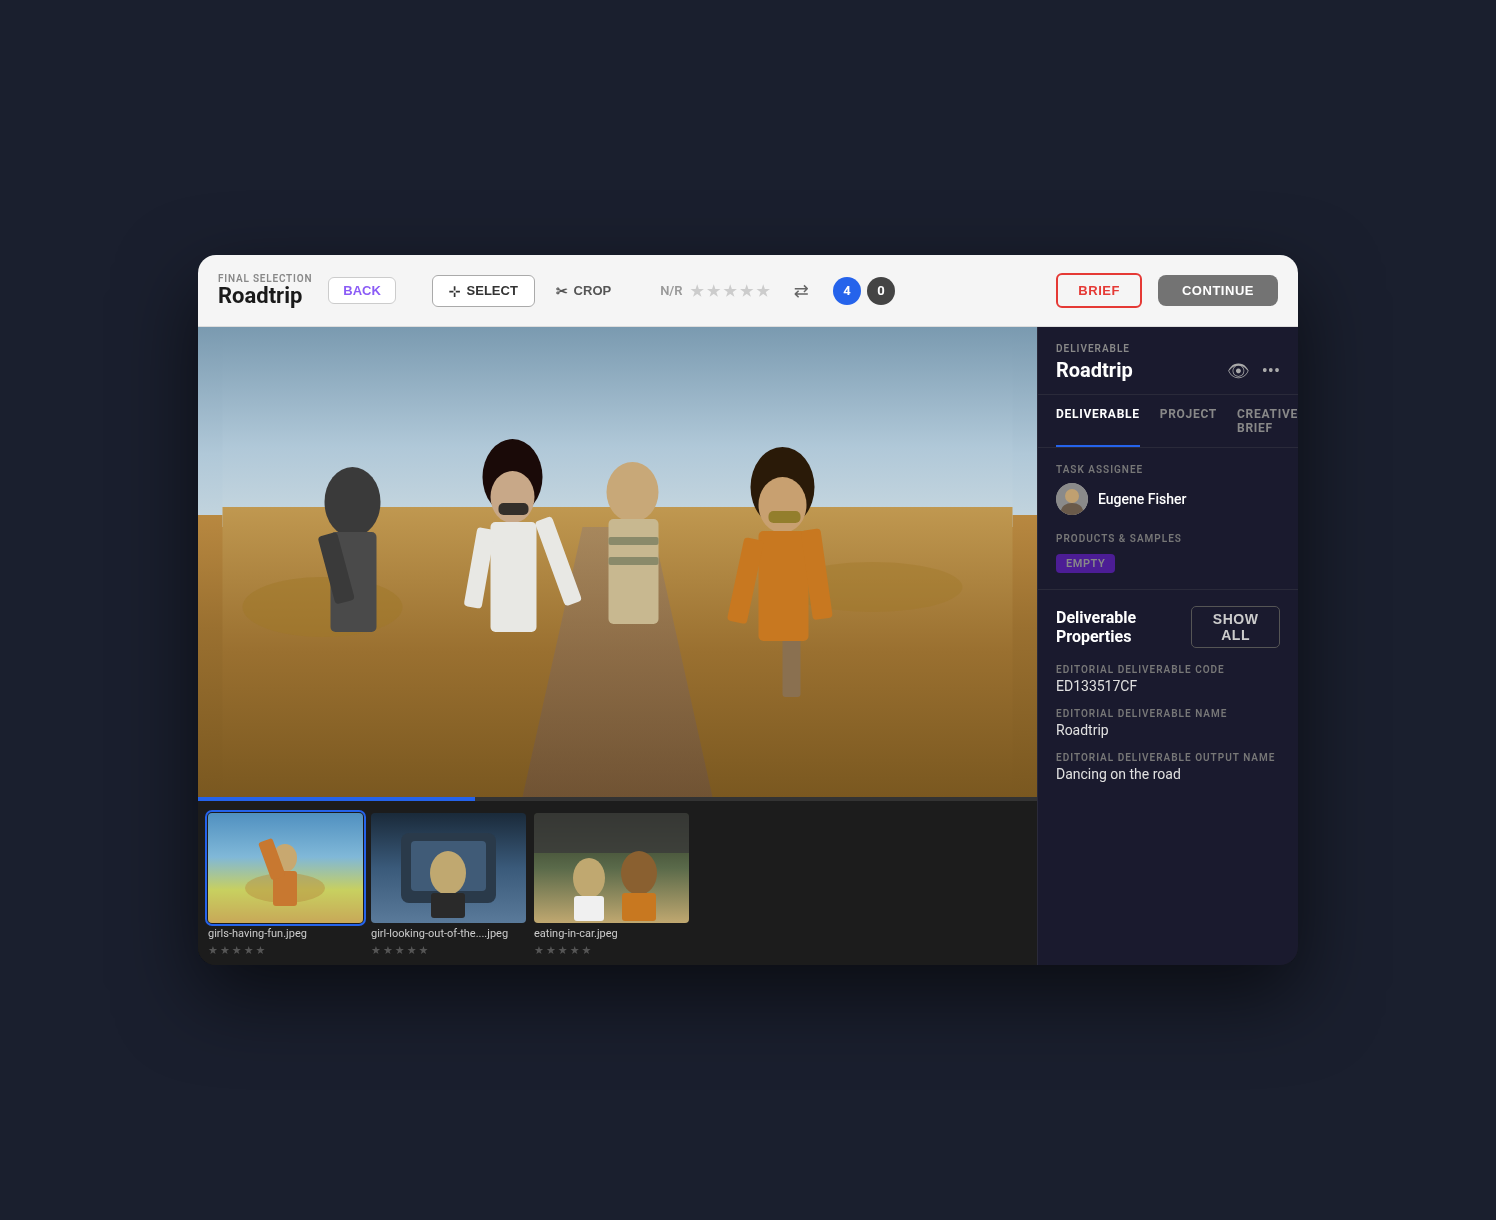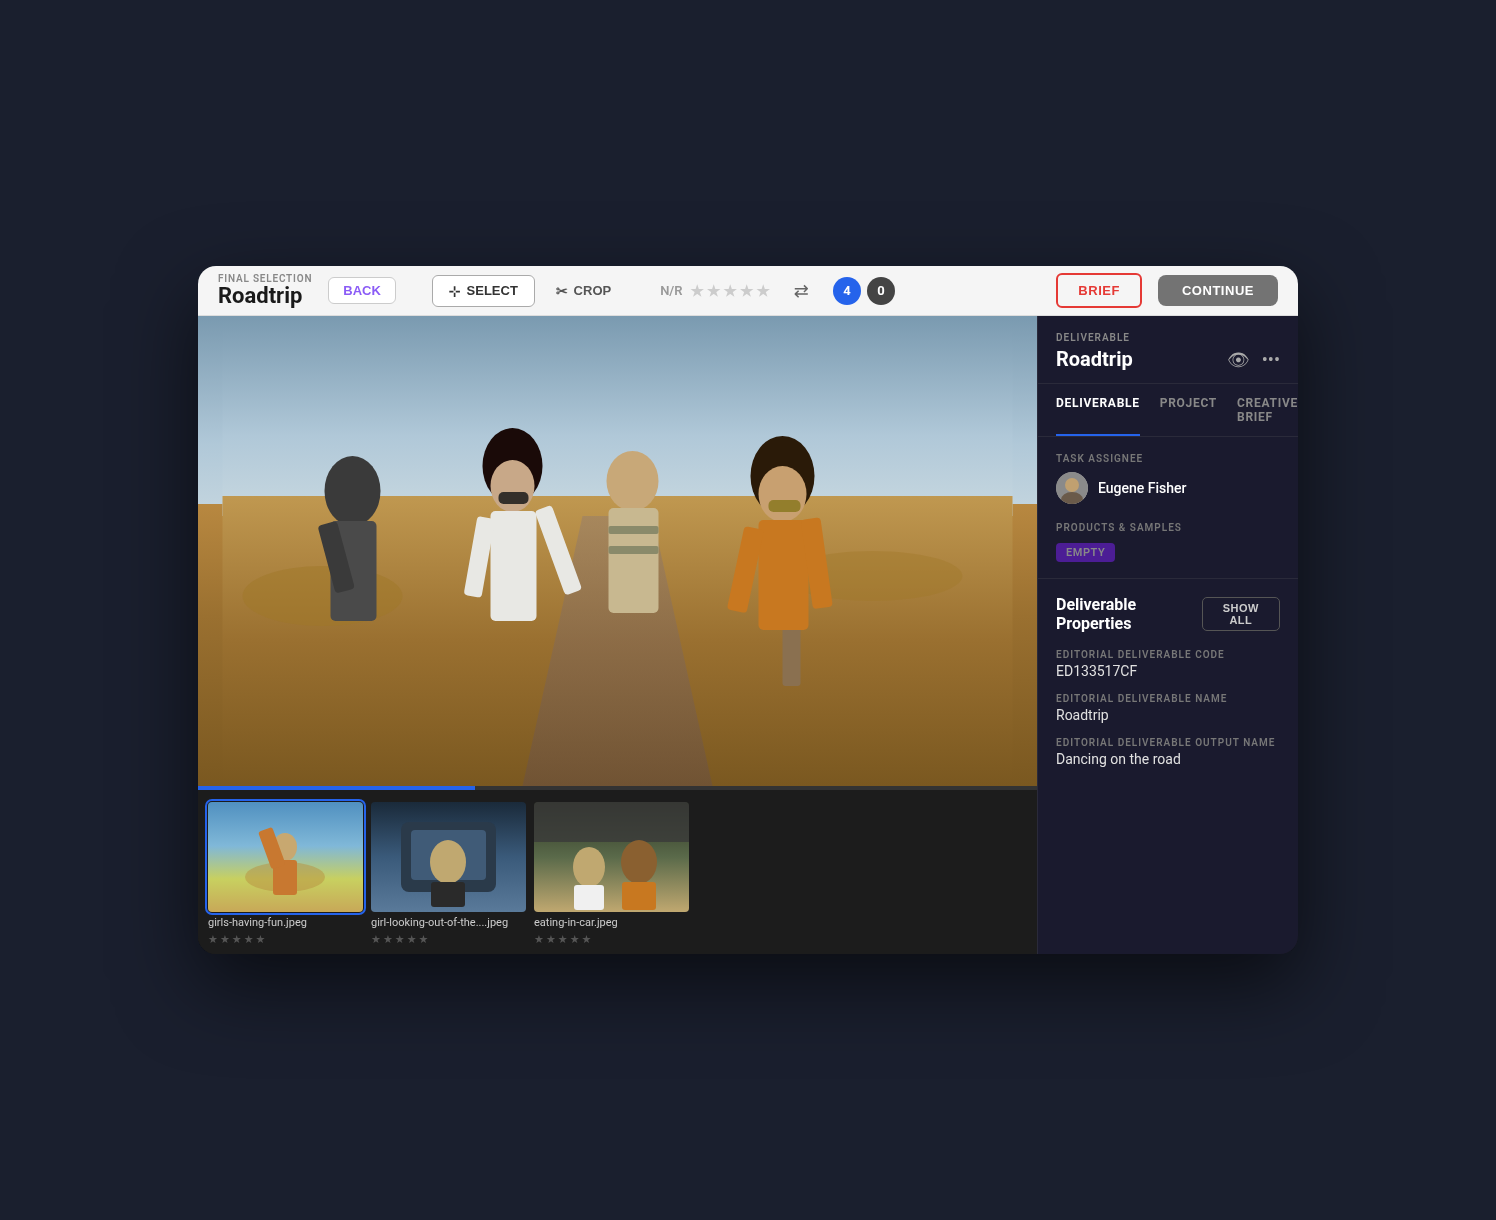--- a/index.html
+++ b/index.html
@@ -19,21 +19,21 @@
       width: 1100px;
       overflow: hidden;
       box-shadow: 0 30px 80px rgba(0,0,0,0.6);
     }
 
     
     .header {
       background: #f5f5f5;
       display: flex;
       align-items: center;
-      padding: 7px 20px;
+      padding: 18px 20px;
       gap: 16px;
       border-bottom: 1px solid #ddd;
     }
 
     .header-title-block {
       display: flex;
       flex-direction: column;
     }
 
     .header-subtitle {
@@ -386,21 +386,21 @@
     .properties-title {
       font-size: 16px;
       font-weight: 700;
       color: #fff;
     }
 
     .show-all-btn {
       padding: 4px 10px;
       border: 1.5px solid #555;
       border-radius: 5px;
-      font-size: 11px;
+      font-size: 14px;
       font-weight: 600;
       color: #ccc;
       background: transparent;
       cursor: pointer;
       letter-spacing: 0.04em;
       text-transform: uppercase;
     }
 
     .property-item {
       margin-bottom: 14px;

